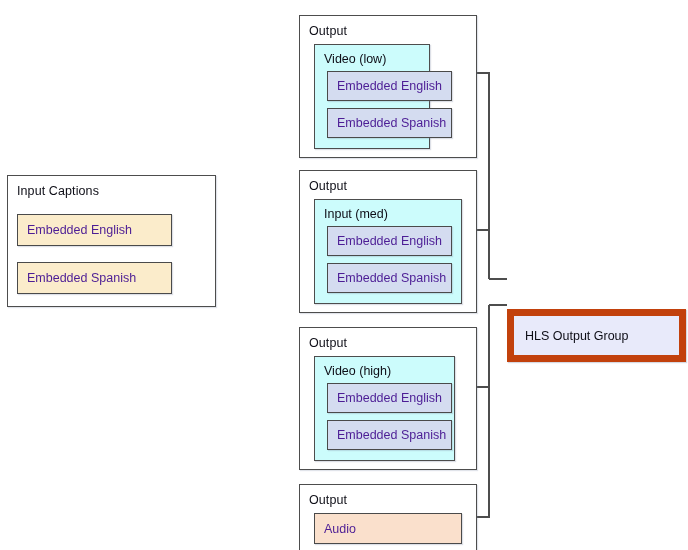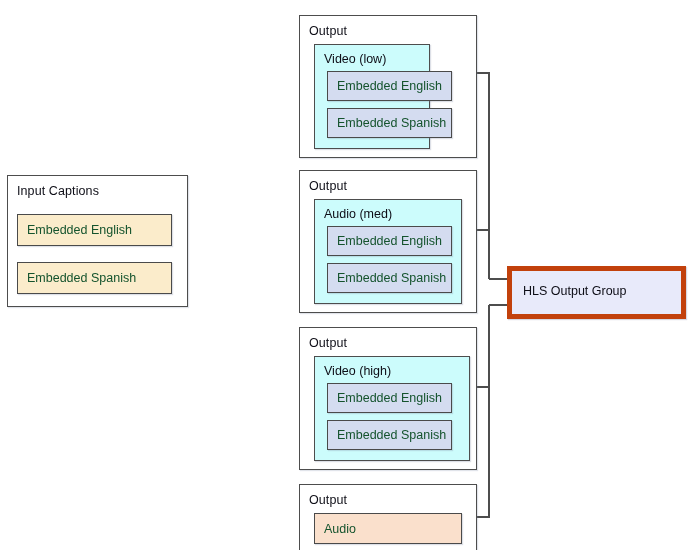--- a/index.html
+++ b/index.html
@@ -49,21 +49,21 @@
     box-sizing: border-box;
     border: 1px solid #4a4a4a;
     box-shadow: 1px 1px 1px rgba(120,130,160,0.25);
   }
   .chip-text {
     position: absolute;
     left: 9px;
     top: 50%;
     transform: translateY(-50%);
     font-size: 12.5px;
-    color: #14532d;
+    color: #4c1d95;
     white-space: nowrap;
   }
   .chip-caption-input { background: #fbeccb; }
   .chip-caption-embedded { background: #d4dcf0; }
   .chip-audio { background: #fae0cc; padding-left: 21px; }
   .video-box {
     position: absolute;
     box-sizing: border-box;
     background: #ccfcfc;
     border: 1px solid #4d4d4d;
@@ -74,22 +74,23 @@
     left: 9px;
     top: 7px;
     font-size: 12.5px;
     color: #0d0d16;
     white-space: nowrap;
   }
   .group-box {
     position: absolute;
     box-sizing: border-box;
     background: #e8eafa;
-    border: 5px solid #c2410c;
+    border: 7px solid #c2410c;
     box-shadow: 1px 1px 1px rgba(120,130,160,0.3);
+    margin-top: 43px;
   }
   .group-text {
     position: absolute;
     left: 11px;
     top: 13px;
     font-size: 12.5px;
     color: #0d0d16;
     white-space: nowrap;
   }
   svg.links { position: absolute; left: 0; top: 0; pointer-events: none; }
@@ -106,21 +107,21 @@
 
   <svg class="links" width="688" height="550">
     <path class="link-path" d="M 477 73 L 489 73 L 489 279"></path>
     <path class="link-path" d="M 477 230 L 489 230 L 489 279"></path>
     <path class="link-path" d="M 489 279 L 507 279"></path>
     <path class="link-path" d="M 477 387 L 489 387 L 489 305"></path>
     <path class="link-path" d="M 477 517 L 489 517 L 489 305"></path>
     <path class="link-path" d="M 489 305 L 507 305"></path>
   </svg>
 
-  <div class="node container-box" style="left:7px; top:165px; width:181px; height:132px;">
+  <div class="node container-box" style="left:7px; top:165px; width:209px; height:132px;">
     <div class="node-label container-title">Input Captions</div>
     <div class="chip chip-caption-input" style="left:9px; top:38px; width:155px; height:32px;">
       <span class="chip-text">Embedded English</span>
     </div>
     <div class="chip chip-caption-input" style="left:9px; top:86px; width:155px; height:32px;">
       <span class="chip-text">Embedded Spanish</span>
     </div>
   </div>
 
   <div class="node container-box" style="left:299px; top:5px; width:178px; height:143px;">
@@ -132,33 +133,33 @@
       </div>
       <div class="chip chip-caption-embedded" style="left:12px; top:63px; width:125px; height:30px;">
         <span class="chip-text">Embedded Spanish</span>
       </div>
     </div>
   </div>
 
   <div class="node container-box" style="left:299px; top:160px; width:178px; height:143px;">
     <div class="node-label container-title">Output</div>
     <div class="video-box" style="left:14px; top:28px; width:148px; height:105px;">
-      <div class="video-title">Audio (med)</div>
+      <div class="video-title">Input (med)</div>
       <div class="chip chip-caption-embedded" style="left:12px; top:26px; width:125px; height:30px;">
         <span class="chip-text">Embedded English</span>
       </div>
       <div class="chip chip-caption-embedded" style="left:12px; top:63px; width:125px; height:30px;">
         <span class="chip-text">Embedded Spanish</span>
       </div>
     </div>
   </div>
 
   <div class="node container-box" style="left:299px; top:317px; width:178px; height:143px;">
     <div class="node-label container-title">Output</div>
-    <div class="video-box" style="left:14px; top:28px; width:156px; height:105px;">
+    <div class="video-box" style="left:14px; top:28px; width:141px; height:105px;">
       <div class="video-title">Video (high)</div>
       <div class="chip chip-caption-embedded" style="left:12px; top:26px; width:125px; height:30px;">
         <span class="chip-text">Embedded English</span>
       </div>
       <div class="chip chip-caption-embedded" style="left:12px; top:63px; width:125px; height:30px;">
         <span class="chip-text">Embedded Spanish</span>
       </div>
     </div>
   </div>
 

